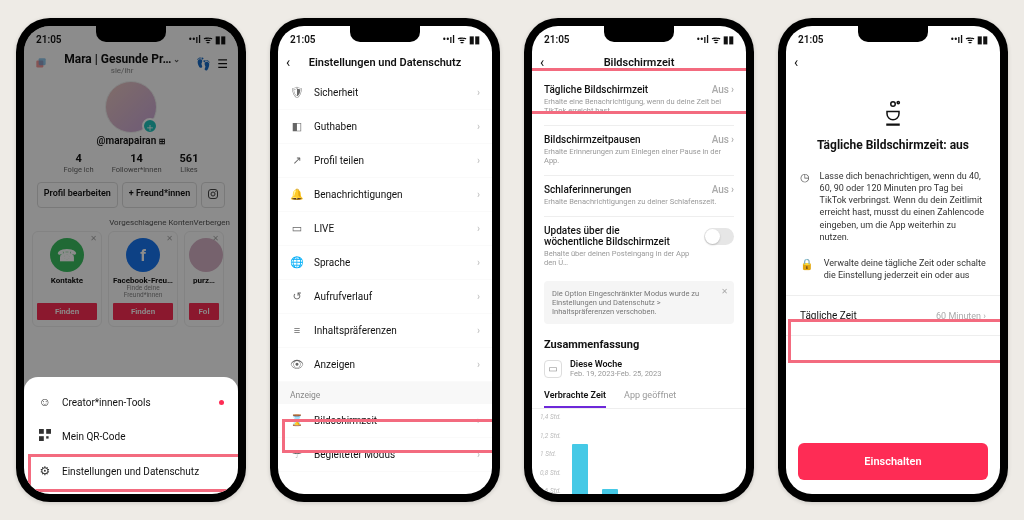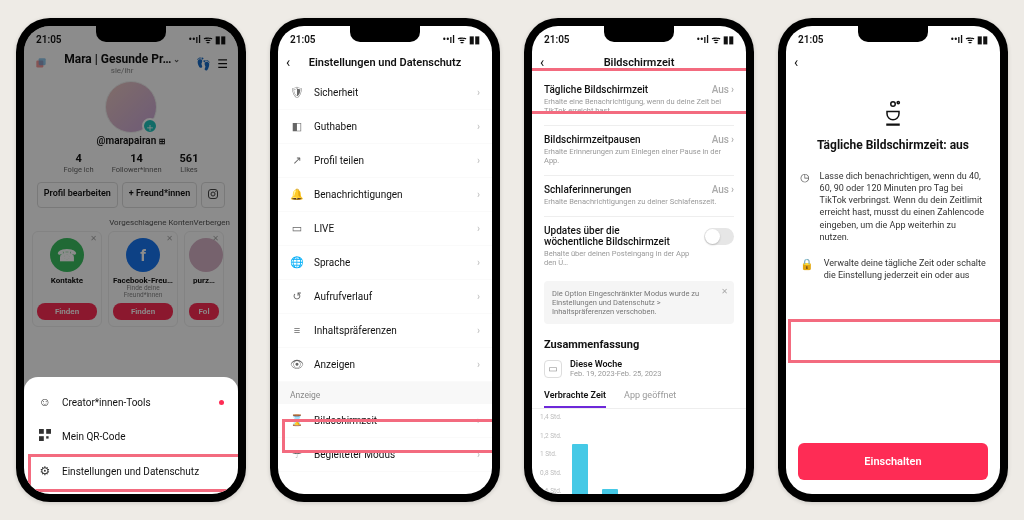--- a/index.html
+++ b/index.html
@@ -118,21 +118,21 @@
   .f1-card .x { position:absolute; top:2px; right:4px; font-size:8px; color:#aaa;}
   .f1-card .ico {
     width:34px;height:34px;border-radius:50%;
     margin:0 auto 4px auto; display:flex;align-items:center;justify-content:center;
     color:#fff; font-size:16px; font-weight:700;
   }
   .f1-card .t { font-size:8px; font-weight:700; white-space:nowrap; overflow:hidden; text-overflow:ellipsis;}
   .f1-card .s { font-size:6.5px; color:#888; line-height:1.1; height:14px; overflow:hidden;}
   .f1-card .find {
     margin-top:4px; background:#fe2c55; color:#fff;
-    font-size:8px; font-weight:600; padding:4px 0; border-radius:8px;
+    font-size:8px; font-weight:600; padding:4px 0; border-radius:1px;
   }
 
   .f1-sheet {
     position:absolute; left:0; right:0; bottom:0;
     background:#fff; border-radius:14px 14px 26px 26px;
     padding: 8px 0 6px 0;
     z-index: 30;
   }
   .f1-row {
     display:flex; align-items:center; gap:10px;
@@ -193,21 +193,21 @@
   .f3-tabs .act { color:#111; font-weight:600; border-bottom:2px solid #6d28d9;}
   .f3-chart {
     height: 86px;
     padding: 6px 10px 0 12px;
     display:flex; gap:4px; align-items:flex-end;
     position:relative;
   }
   .f3-yax {
     position:absolute; left:8px; top:4px; bottom:0;
     display:flex; flex-direction:column; justify-content:space-between;
-    font-size:6.5px; color:#bbb;
+    font-size:6.5px; color:#bbb;font-style:italic;
   }
   .f3-bars {
     margin-left:28px;
     display:flex; align-items:flex-end; gap:14px;
     height:100%;
     width:100%;
   }
   .f3-bar { width:16px; background:#45c9e6; border-radius:1px;}
 
   
@@ -522,18 +522,22 @@
     <div class="f4-list">
       <div class="f4-li">
         <span class="ic">◷</span>
         <span class="txt">Lasse dich benachrichtigen, wenn du 40, 60, 90 oder 120 Minuten pro Tag bei TikTok verbringst. Wenn du dein Zeitlimit erreicht hast, musst du einen Zahlencode eingeben, um die App weiterhin zu nutzen.</span>
       </div>
       <div class="f4-li">
         <span class="ic">🔒</span>
         <span class="txt">Verwalte deine tägliche Zeit oder schalte die Einstellung jederzeit ein oder aus</span>
       </div>
     </div>
+    <div class="f4-row">
+      <span>Tägliche Zeit</span>
+      <span class="val"><span>60 Minuten</span> <span>›</span></span>
+    </div>
 
     <div class="f4-cta">Einschalten</div>
 
     <div class="hi" style="left:2px; right:-6px; top:293px; height:44px;"></div>
   </div>
 </div>
 
 </body></html>

